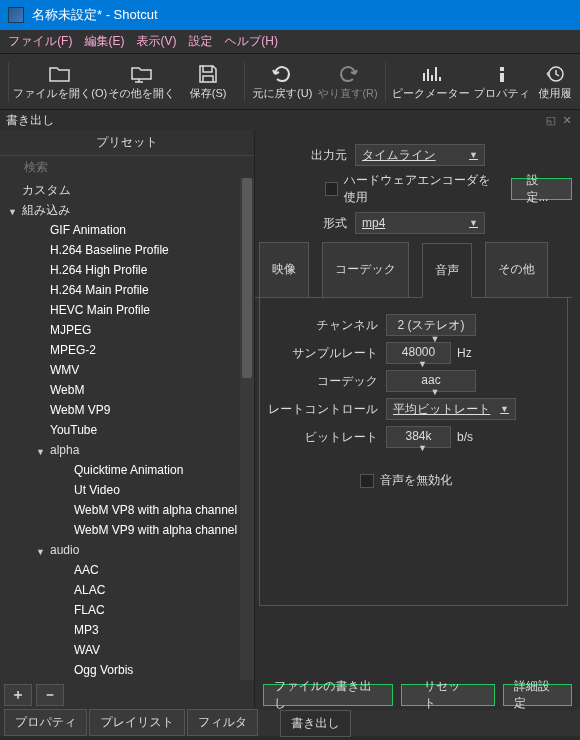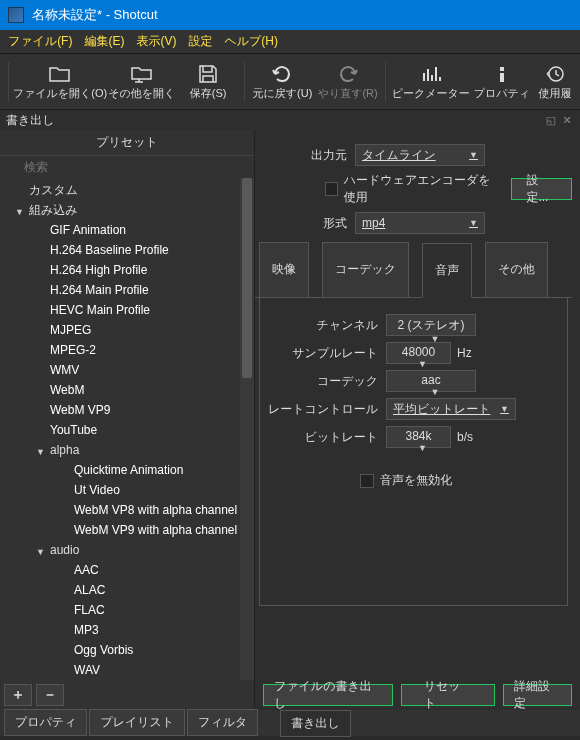--- a/index.html
+++ b/index.html
@@ -2,21 +2,21 @@
 <html><head>
 <meta charset="utf-8">
 <style>
 * { margin: 0; padding: 0; box-sizing: border-box; font-family: "Meiryo", "MS Gothic", sans-serif; }
 body { background: #2a2a2a; color: #ddd; font-size: 12px; width: 580px; height: 740px; overflow: hidden; }
 
 .titlebar { background: #0078d7; height: 30px; display: flex; align-items: center; padding: 0 8px; color: #fff; font-size: 13px; }
 .titlebar-icon { width: 16px; height: 16px; background: linear-gradient(135deg,#2a5a8a,#3a7ac0); margin-right: 8px; border: 1px solid #1a3a5a; }
 
 .menubar { background: #323232; height: 24px; display: flex; align-items: center; padding: 0 8px; gap: 12px; border-bottom: 1px solid #1a1a1a; }
-.menubar span { font-size: 12px; color: #fde047; cursor: default; }
+.menubar span { font-size: 12px; color: #f9a8d4; cursor: default; }
 
 .toolbar { background: #323232; height: 56px; display: flex; align-items: center; padding: 0 4px; gap: 2px; border-bottom: 1px solid #1a1a1a; }
 .tool-divider { width: 1px; height: 40px; background: #444; margin: 0 4px; }
 .tool-btn { display: flex; flex-direction: column; align-items: center; justify-content: center; padding: 4px 8px; min-width: 60px; height: 50px; cursor: default; }
 .tool-btn .icon { font-size: 18px; color: #ddd; height: 24px; display: flex; align-items: center; }
 .tool-btn .label { font-size: 11px; color: #ddd; white-space: nowrap; }
 
 .panel-header { background: #2e2e2e; height: 20px; display: flex; align-items: center; padding: 0 6px; justify-content: space-between; }
 .panel-header .title { font-size: 12px; color: #ddd; }
 .panel-header .winctl { display: flex; gap: 2px; }
@@ -25,21 +25,21 @@
 .main { display: flex; height: 580px; }
 
 .left-panel { width: 255px; background: #323232; display: flex; flex-direction: column; border-right: 1px solid #222; }
 .preset-header { text-align: center; padding: 4px 0; font-size: 12px; color: #ddd; border-bottom: 1px solid #444; }
 .search { padding: 2px 20px; }
 .search input { width: 100%; background: #323232; border: none; color: #ccc; font-size: 12px; padding: 2px 4px; outline: none; }
 
 .tree { flex: 1; overflow-y: auto; font-size: 12px; position: relative; }
 .tree-inner { padding: 2px 0; }
 .node { padding: 2px 0 2px 18px; white-space: nowrap; color: #ddd; cursor: default; line-height: 16px; }
-.node.l0 { padding-left: 29px; }
+.node.l0 { padding-left: 22px; }
 .node.expandable::before { content: "▼"; font-size: 9px; color: #ccc; position: absolute; margin-left: -14px; margin-top: 2px; }
 .node.l1 { padding-left: 50px; color: #fff; }
 .node.l1g { padding-left: 50px; color: #ddd; }
 .node.l1g.expandable::before { content: "▼"; font-size: 9px; color: #ccc; position: absolute; margin-left: -14px; margin-top: 2px; }
 .node.l2 { padding-left: 74px; color: #fff; }
 .scrollbar { position: absolute; right: 0; top: 0; bottom: 0; width: 14px; background: #3a3a3a; }
 .scrollbar .thumb { position: absolute; top: 0; left: 2px; right: 2px; height: 200px; background: #5a5a5a; border-radius: 2px; }
 
 .btn-addrem { display: flex; gap: 4px; padding: 4px; }
 .square-btn { width: 28px; height: 22px; background: #3c3c3c; border: 1px solid #555; display: flex; align-items: center; justify-content: center; color: #ddd; font-size: 14px; font-weight: bold; cursor: default; }
@@ -194,22 +194,22 @@
         <div class="node l1g expandable">alpha</div>
         <div class="node l2">Quicktime Animation</div>
         <div class="node l2">Ut Video</div>
         <div class="node l2">WebM VP8 with alpha channel</div>
         <div class="node l2">WebM VP9 with alpha channel</div>
         <div class="node l1g expandable">audio</div>
         <div class="node l2">AAC</div>
         <div class="node l2">ALAC</div>
         <div class="node l2">FLAC</div>
         <div class="node l2">MP3</div>
+        <div class="node l2">WAV</div>
         <div class="node l2">Ogg Vorbis</div>
-        <div class="node l2">WAV</div>
 
       </div>
       <div class="scrollbar">
           <div class="thumb"></div>
         </div>
     </div>
     <div class="btn-addrem">
       <div class="square-btn">＋</div>
       <div class="square-btn">－</div>
     </div>

